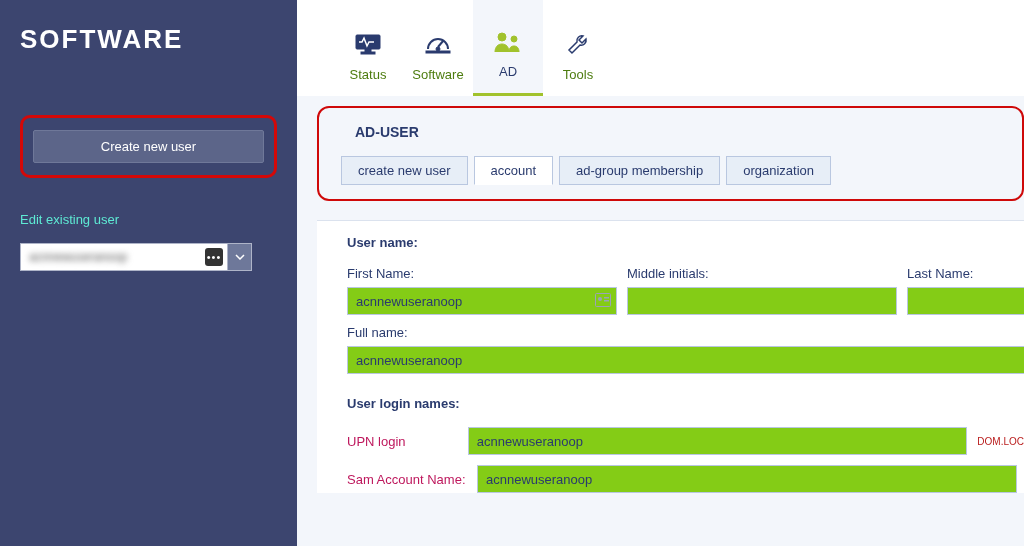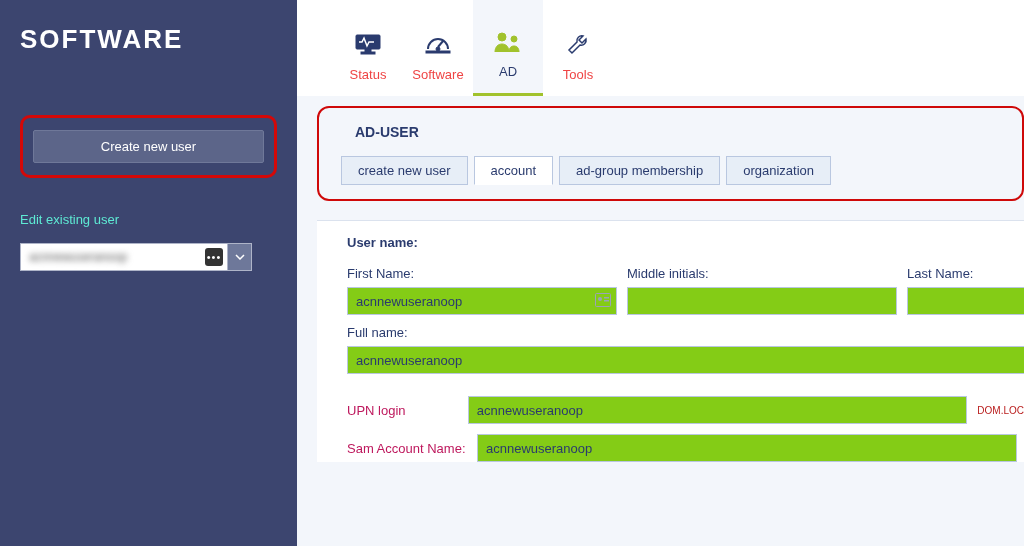--- a/index.html
+++ b/index.html
@@ -112,21 +112,21 @@
       align-items: stretch;
       padding-left: 36px;
     }
     .topnav .nav-item {
       width: 70px;
       display: flex;
       flex-direction: column;
       align-items: center;
       justify-content: flex-end;
       padding-bottom: 14px;
-      color: #ef4444;
+      color: #4d7c0f;
       cursor: pointer;
       position: relative;
     }
     .topnav .nav-item.active {
       background: #f3f6fb;
       border-bottom: 3px solid #a1c22c;
       color: #2a3b6e;
     }
     .topnav .nav-item svg { margin-bottom: 10px; }
     .topnav .nav-item.active svg { stroke: #a1c22c; fill: #a1c22c; }
@@ -317,20 +317,21 @@
           <input class="inp" style="width: 160px;" value="">
         </div>
       </div>
 
       <div class="field">
         <label>Full name:</label>
         <input class="inp wide" value="acnnewuseranoop" style="">
       </div>
 
       <div class="spacer"></div>
+      <div class="section-h">User login names:</div>
 
       <div class="login-row">
         <div class="lbl">UPN login</div>
         <input class="inp" value="acnnewuseranoop" style="">
         <span class="suffix">DOM.LOC</span>
       </div>
       <div class="login-row">
         <div class="lbl">Sam Account Name:</div>
         <input class="inp" value="acnnewuseranoop" style="">
       </div>

